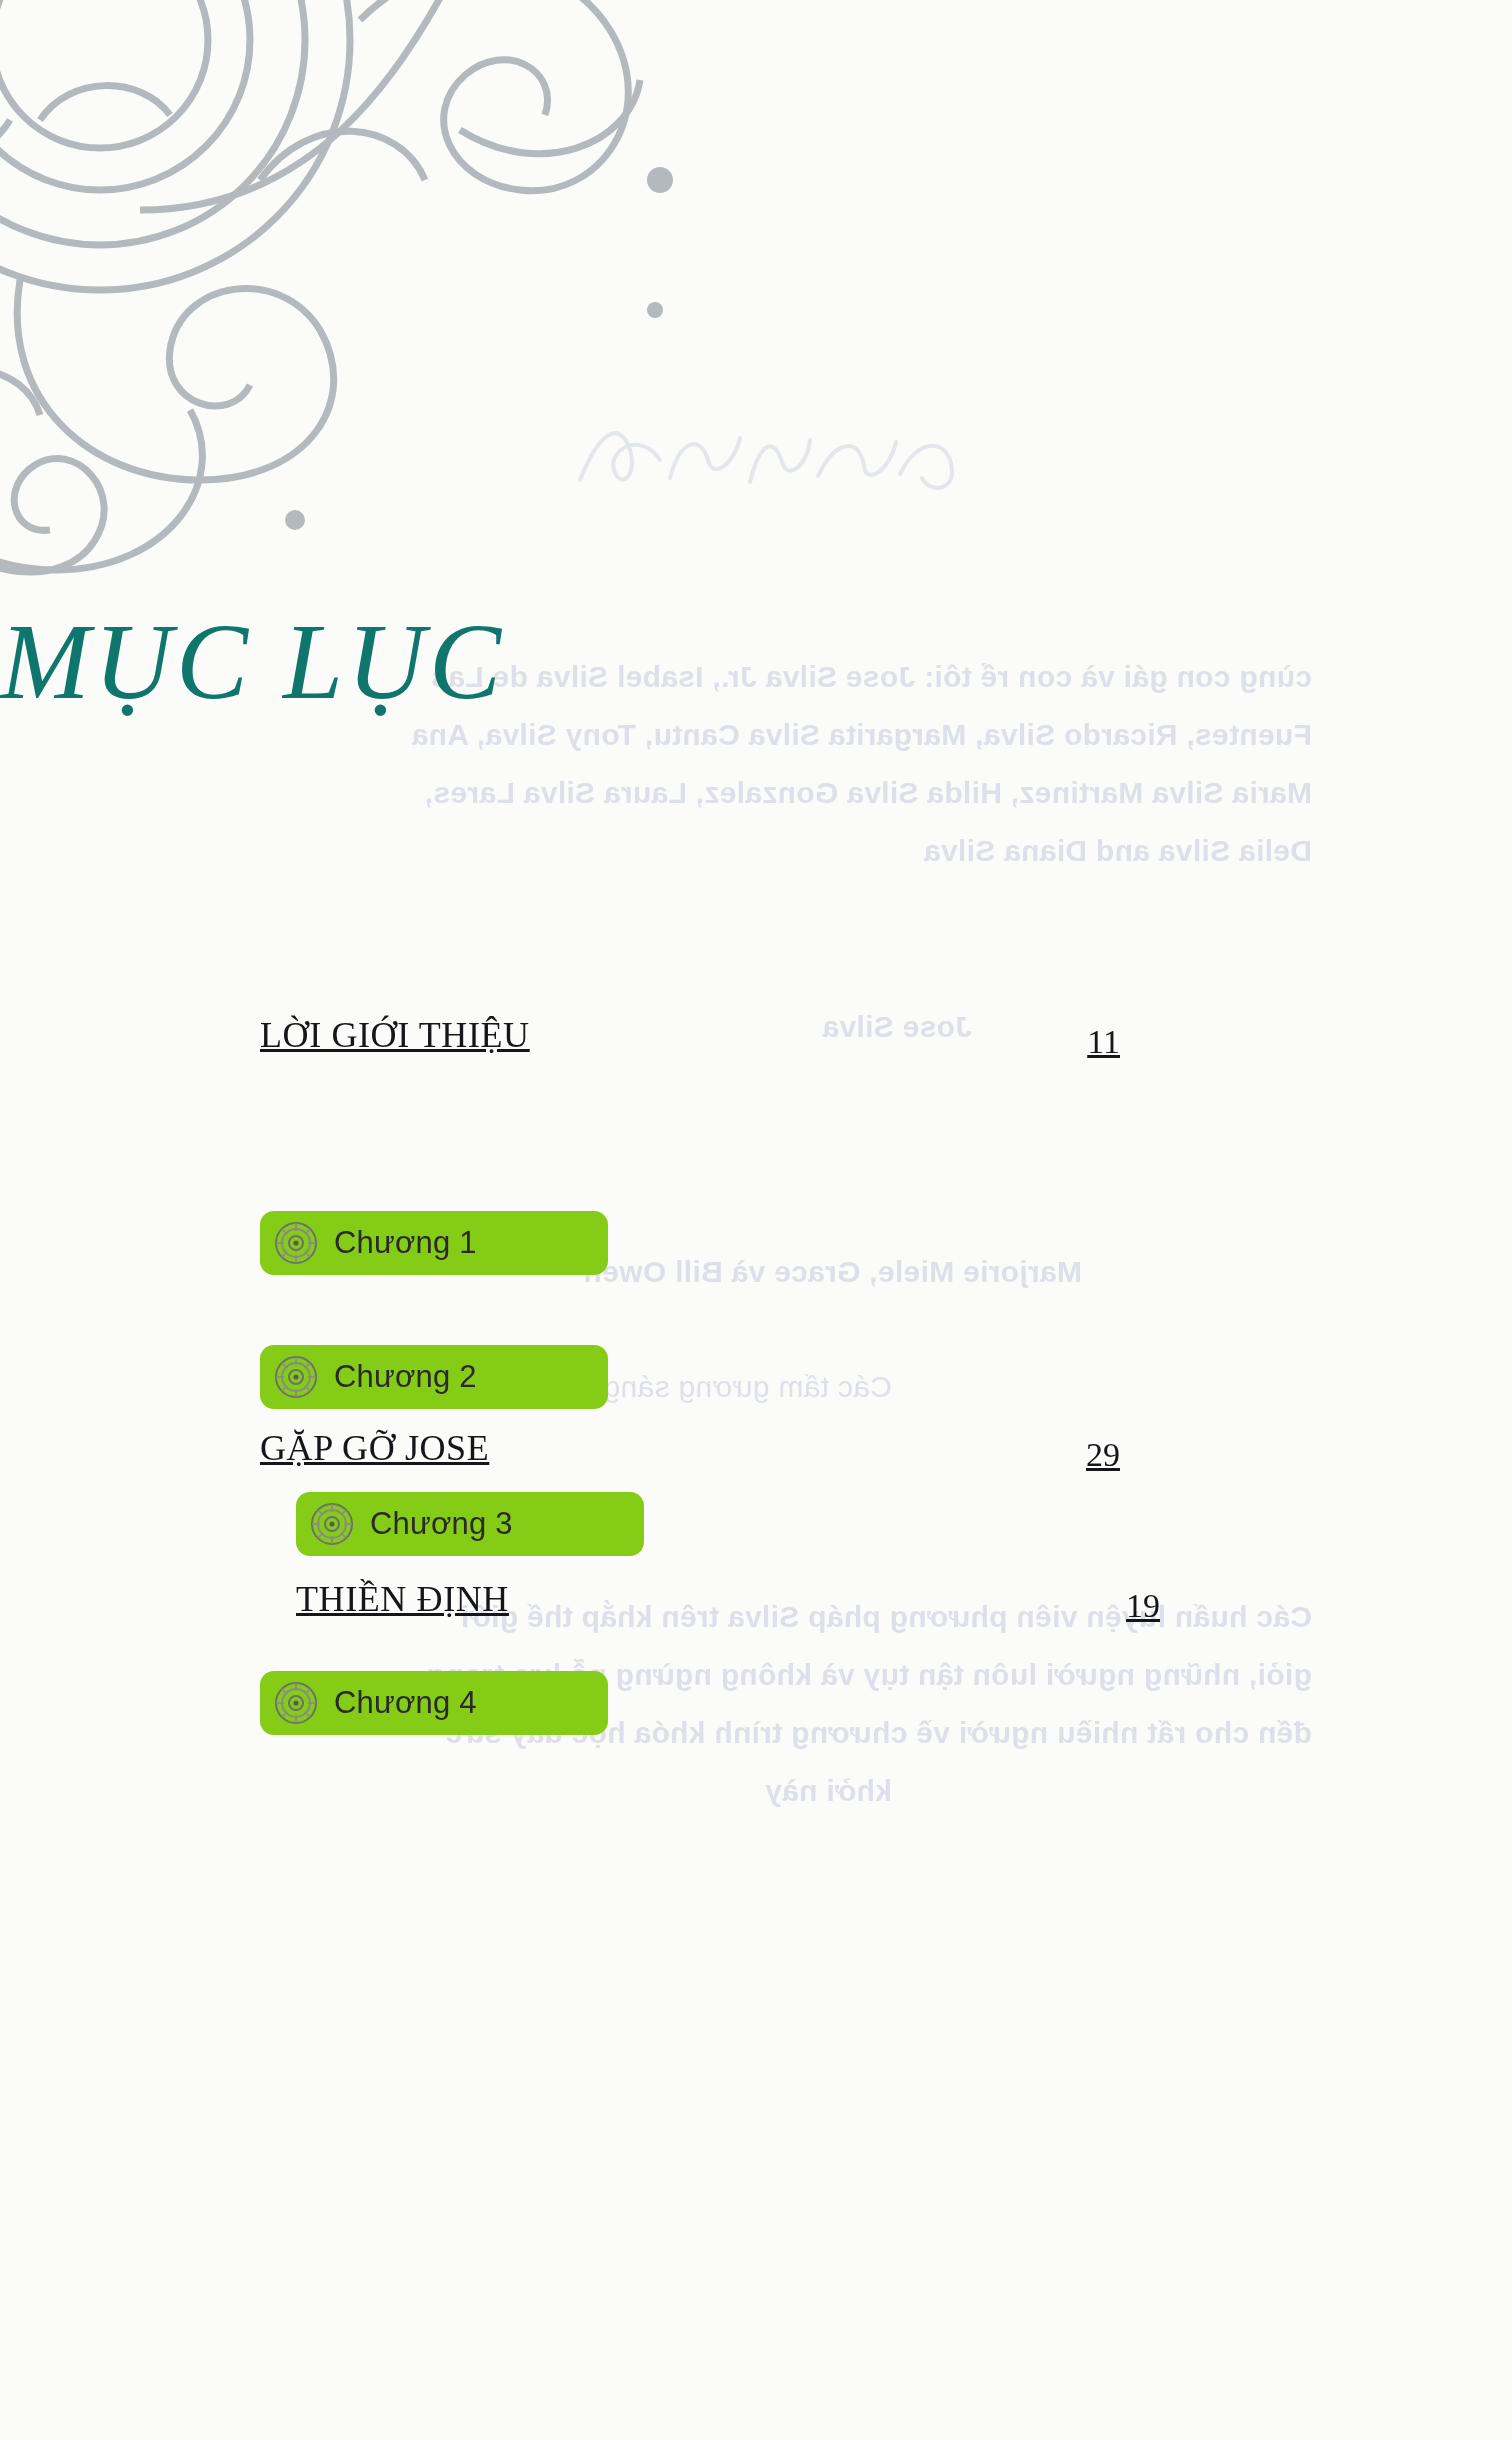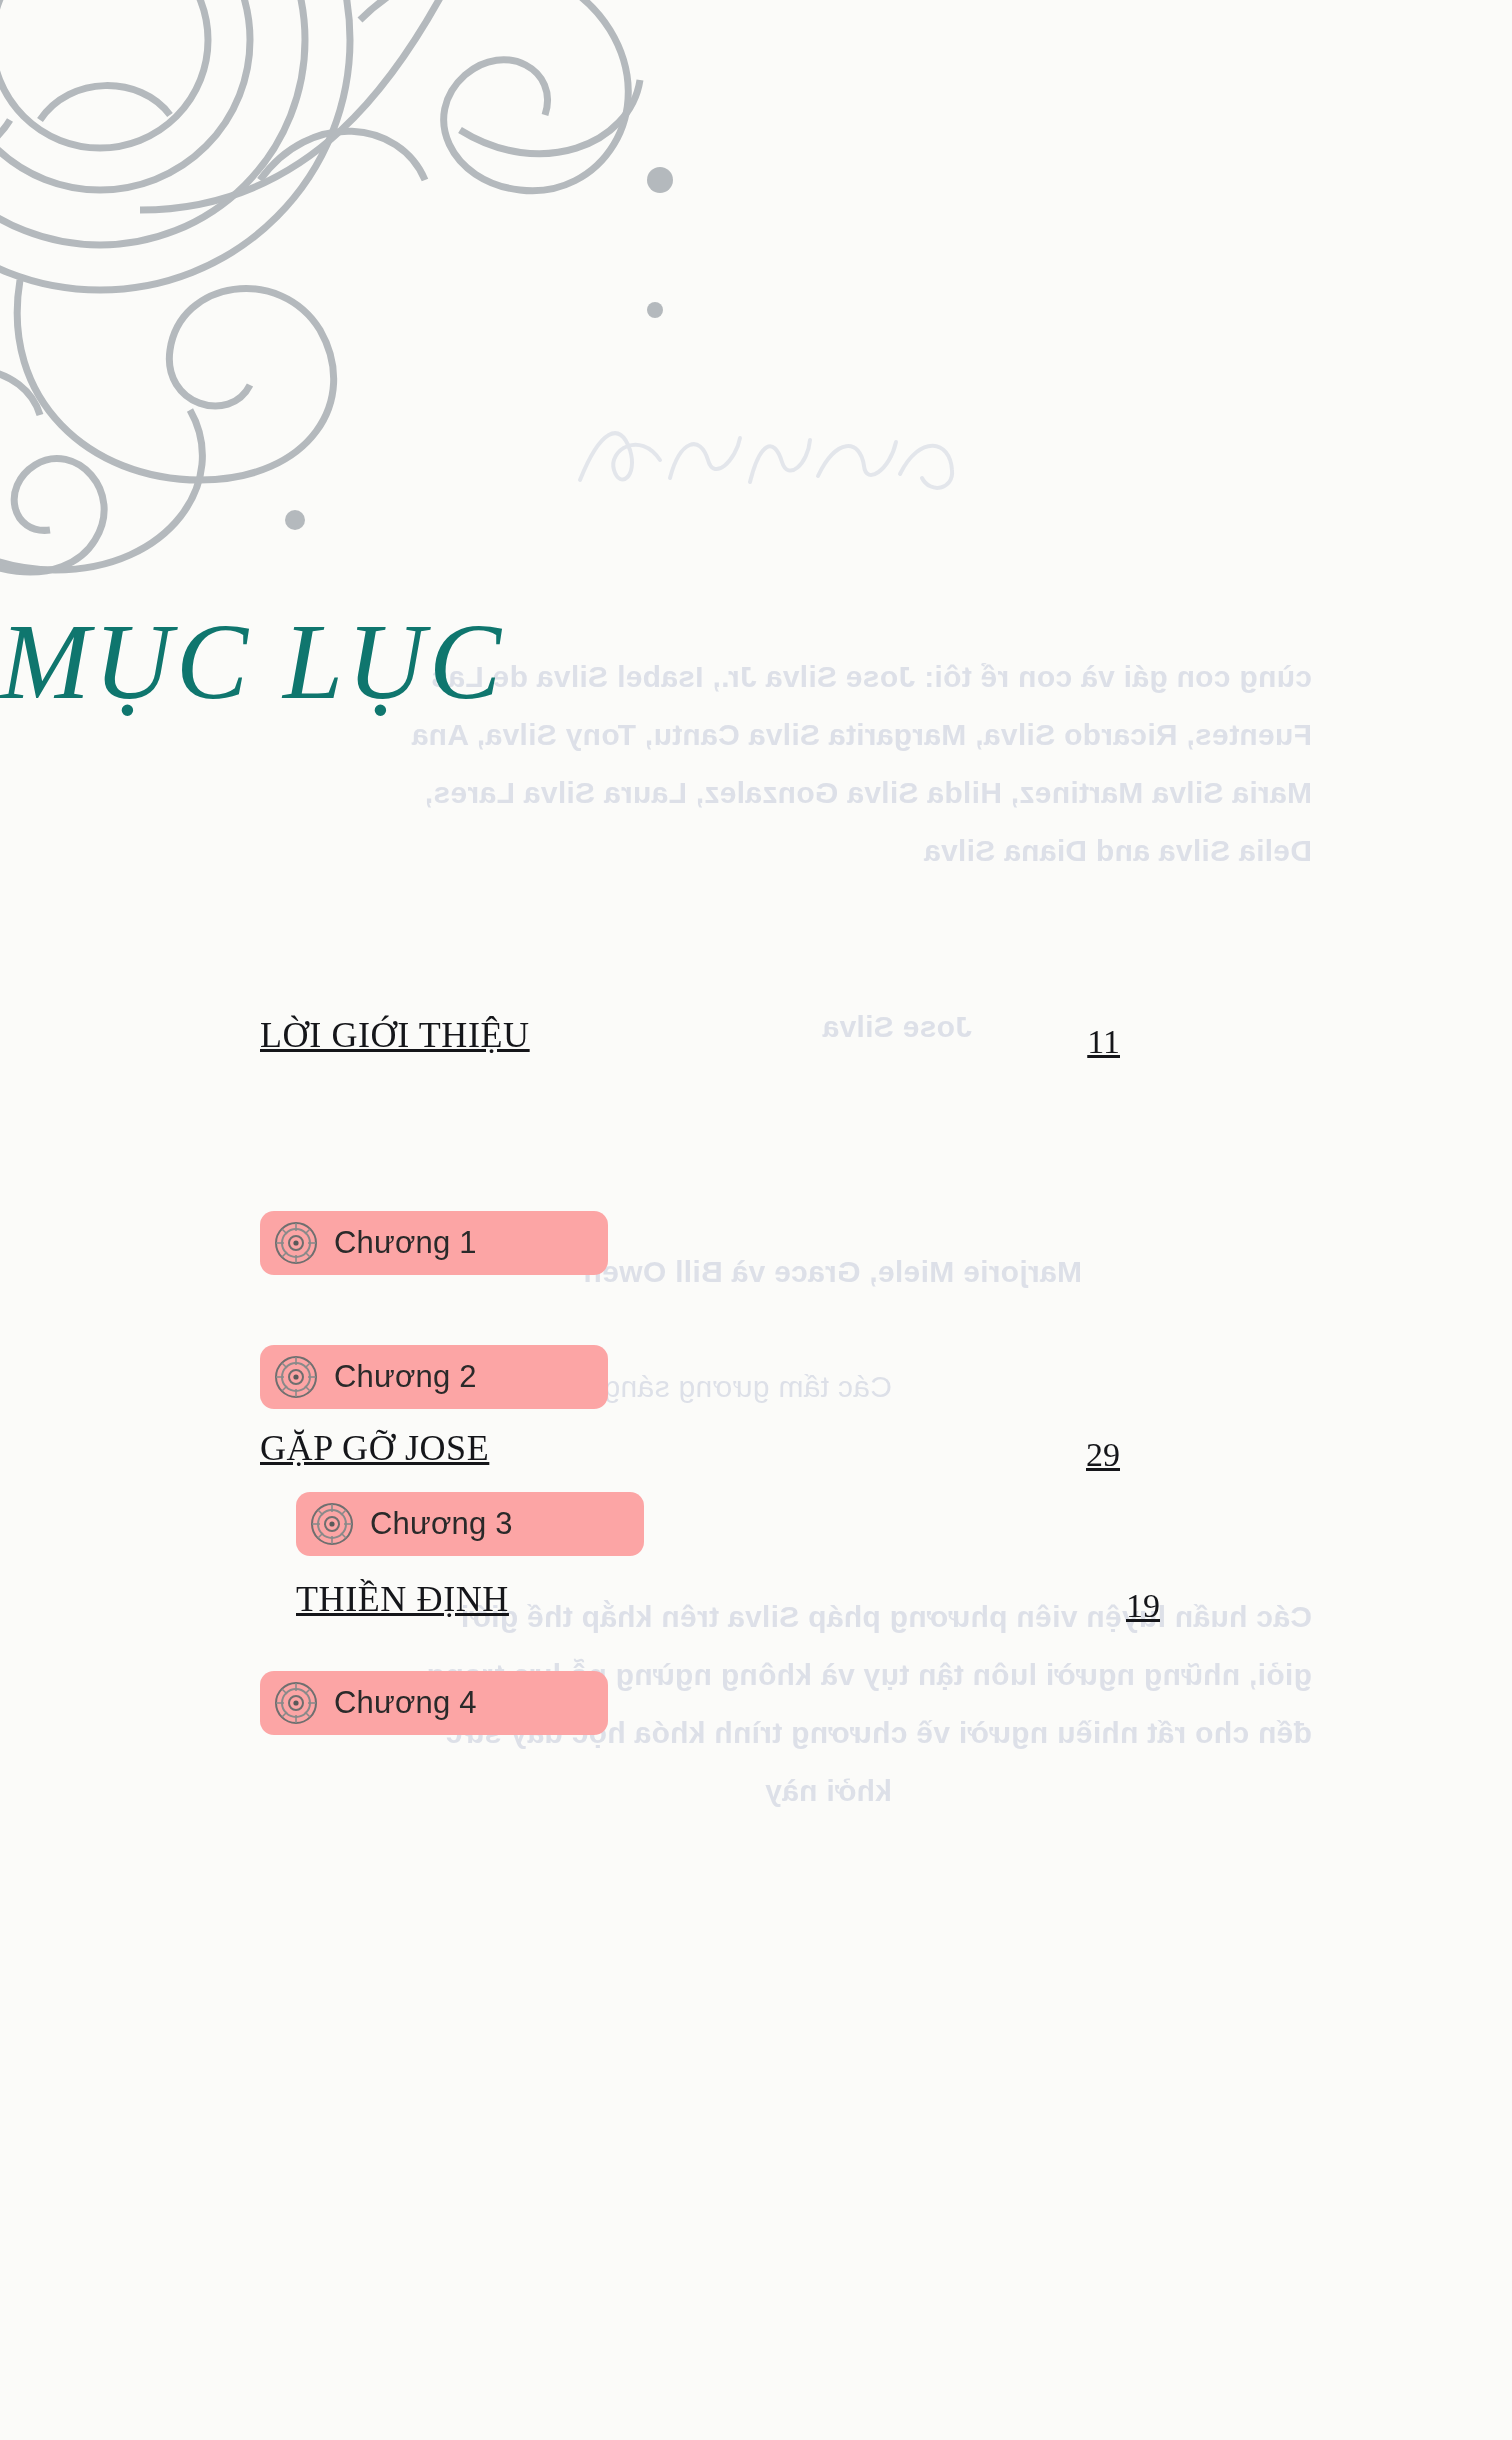--- a/index.html
+++ b/index.html
@@ -115,21 +115,21 @@
   .intro {
     margin-bottom: 150px;
   }
   .intro .entry-page { padding-right: 200px; }
 
   
   .chap-pill {
     display: inline-flex;
     align-items: center;
     gap: 16px;
-    background: #fca5a5;
+    background: #84cc16;
     border-radius: 14px;
     padding: 10px 34px 10px 14px;
     margin-bottom: 18px;
     min-width: 300px;
   }
   .chap-label {
     font-size: 31px;
     color: #2a2a2a;
     font-family: "Liberation Sans", sans-serif;
     letter-spacing: 0.2px;

